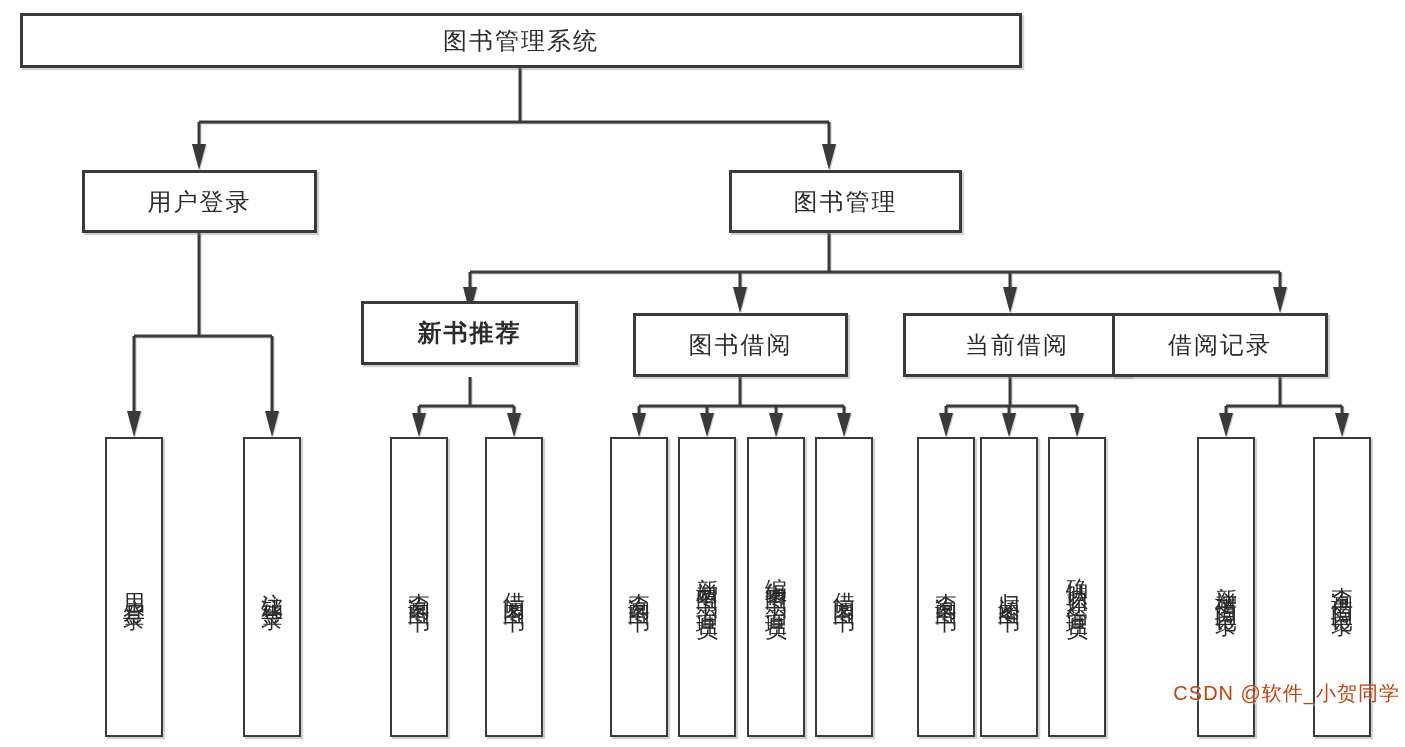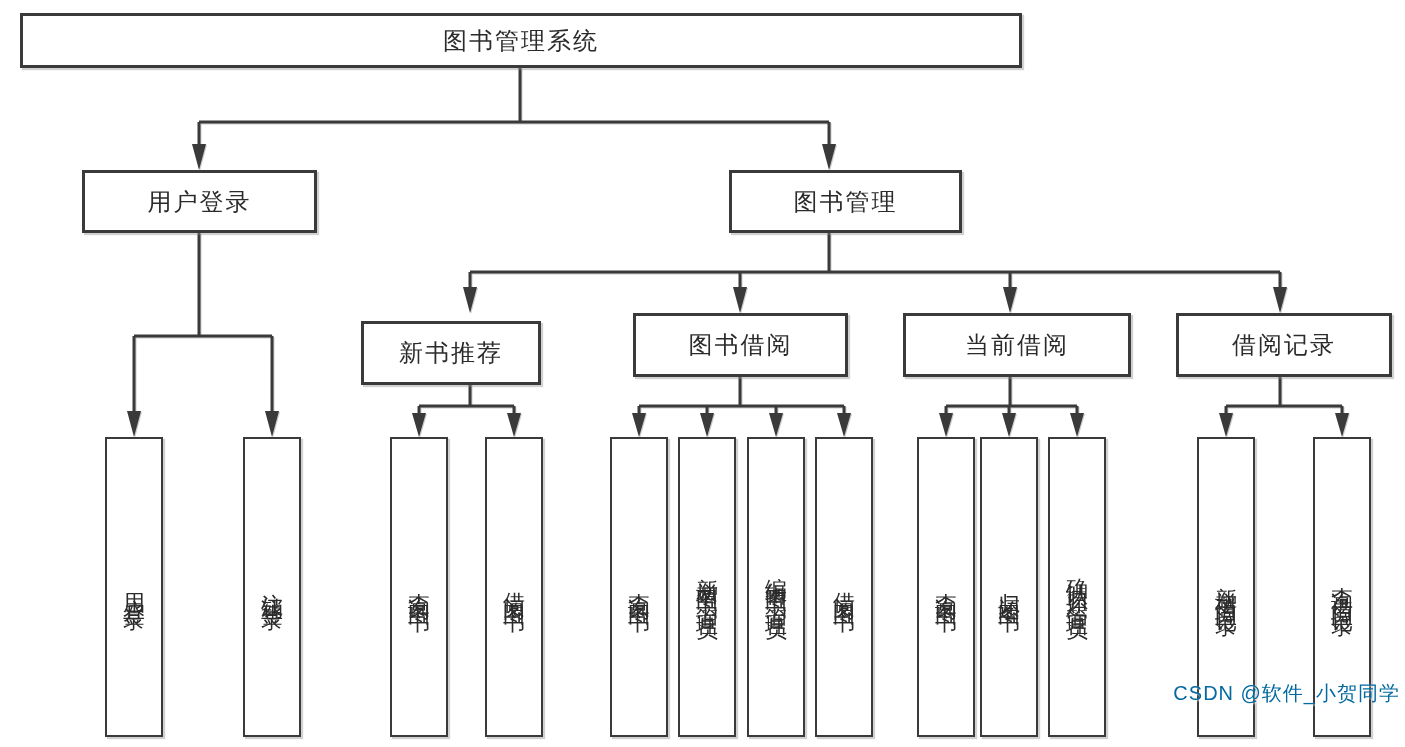--- a/index.html
+++ b/index.html
@@ -42,21 +42,21 @@
     font-size:22px;
     letter-spacing:6px;
     line-height:1.1;
     white-space:nowrap;
   }
   #watermark {
     position:absolute;
     right:5px; top:680px;
     font-size:20px;
     letter-spacing:1px;
-    color:#0369a1;
+    color:#c2410c;
     z-index:3;
     text-shadow:1px 1px 2px rgba(255,255,255,0.8);
   }
 </style>
 </head>
 <body>
 
 <div id="stage">
 
   <svg id="connectors" viewBox="0 0 1405 747" xmlns="http://www.w3.org/2000/svg" fill="none" stroke="#3a3a3a" stroke-width="3">
@@ -125,30 +125,30 @@
     <span>图书管理系统</span>
   </div>
 
   <div class="box" style="left:82px; top:170px; width:235px; height:63px;">
     <span>用户登录</span>
   </div>
   <div class="box" style="left:712px; top:170px; width:233px; height:63px;margin-left:17px;">
     <span>图书管理</span>
   </div>
 
-  <div class="box" style="left:361px; top:321px; width:180px; height:64px;">
+  <div class="box" style="left:361px; top:301px; width:217px; height:64px;font-weight:bold;">
     <span>新书推荐</span>
   </div>
   <div class="box" style="left:633px; top:313px; width:215px; height:64px;justify-content:center;">
     <span>图书借阅</span>
   </div>
   <div class="box" style="left:903px; top:313px; width:228px; height:64px;">
     <span>当前借阅</span>
   </div>
-  <div class="box" style="left:1176px; top:313px; width:216px; height:64px;">
+  <div class="box" style="left:1112px; top:313px; width:216px; height:64px;">
     <span>借阅记录</span>
   </div>
 
   <div class="vbox" style="left:105px;">
     <span class="vtext">用户登录</span>
   </div>
   <div class="vbox" style="left:243px;">
     <span class="vtext">注销登录</span>
   </div>
 

